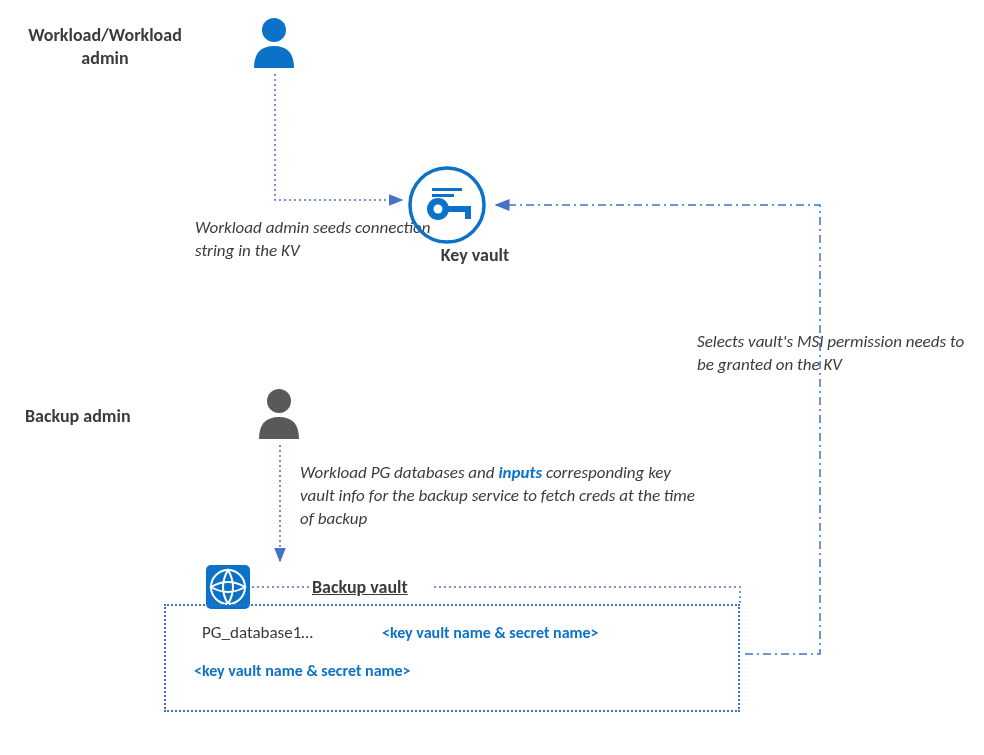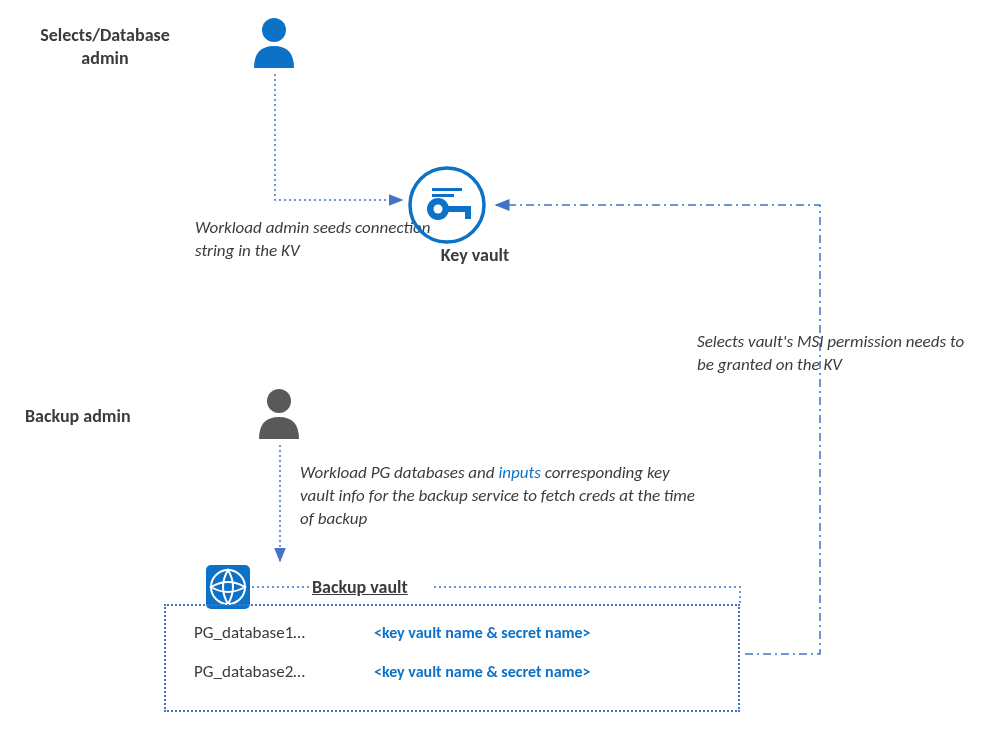--- a/index.html
+++ b/index.html
@@ -16,31 +16,32 @@
       font-size: 18px;
       color: #3b3b3b;
     }
     .label-italic {
       font-style: italic;
       font-size: 17px;
       color: #3b3b3b;
     }
     .accent-text {
       color: #0c72c8;
-      font-weight: 400;
+      font-weight: 700;
       font-style: italic;
       margin-top: 35px;
     }
     .placeholder-text {
       color: #0c72c8;
       font-weight: 700;
     }
     .db-name {
       font-size: 17px;
       color: #3b3b3b;
+      margin-left: 8px;
     }
     
     #workload-admin-label {
       position: absolute;
       left: 15px;
       top: 24px;
       width: 180px;
       text-align: center;
       line-height: 1.3;
     }
@@ -120,21 +121,21 @@
       line-height: 1.35;
     }
     svg.connector {
       position: absolute;
       pointer-events: none;
     }
   </style>
 </head>
 <body>
 
-<div id="workload-admin-label" class="label-bold">Selects/Database admin</div>
+<div id="workload-admin-label" class="label-bold">Workload/Workload admin</div>
 
 <svg id="workload-user-icon" width="48" height="56">
   <circle cx="24" cy="14" r="12" fill="#0c72c8"></circle>
   <path d="M 4 52 Q 4 30 24 30 Q 44 30 44 52 Z" fill="#0c72c8"></path>
 </svg>
 
 <svg class="connector" style="left:270px; top:72px;" width="160" height="140">
   <defs>
     <marker id="arrowhead-blue" markerWidth="10" markerHeight="8" refX="9" refY="4" orient="auto">
       <polygon points="0 0, 10 4, 0 8" fill="#4472c4"></polygon>
@@ -192,21 +193,20 @@
   <path d="M 0 5 L 57 5" stroke="#4472c4" stroke-width="1.5" stroke-dasharray="2,3" fill="none"></path>
   <path d="M 182 5 L 488 5 L 488 22" stroke="#4472c4" stroke-width="1.5" stroke-dasharray="2,3" fill="none"></path>
 </svg>
 
 <div id="backup-vault-box">
   <div class="db-row">
     <span class="db-name">PG_database1…</span>
     <span class="placeholder-text">&lt;key vault name &amp; secret name&gt;</span>
   </div>
   <div class="db-row">
-    <span class="db-name">PG_database2…</span>
     <span class="placeholder-text">&lt;key vault name &amp; secret name&gt;</span>
   </div>
 </div>
 
 <svg class="connector" style="left:490px; top:195px;" width="340" height="465">
   <defs>
     <marker id="arrowhead-blue3" markerWidth="10" markerHeight="8" refX="9" refY="4" orient="auto">
       <polygon points="0 0, 10 4, 0 8" fill="#4472c4"></polygon>
     </marker>
   </defs>

